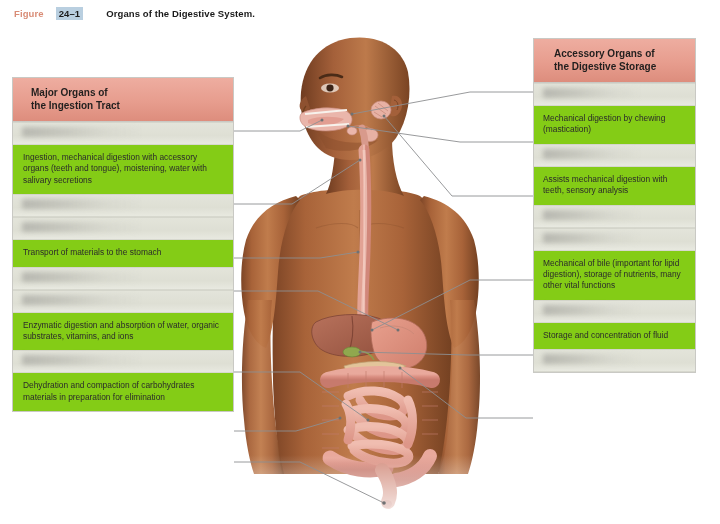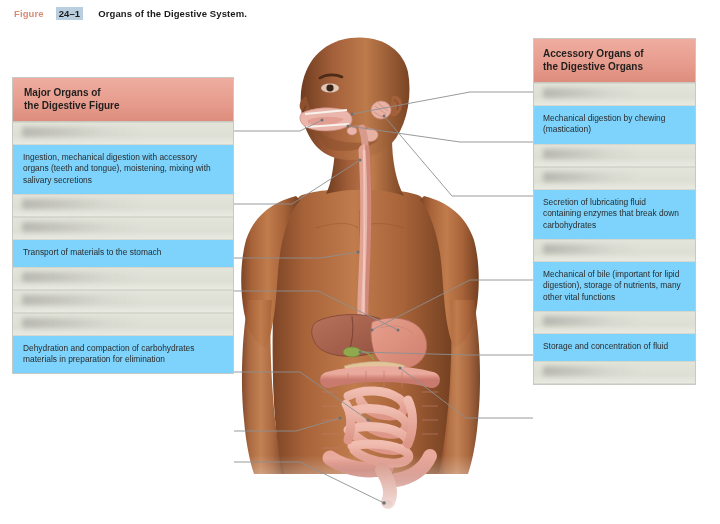--- a/index.html
+++ b/index.html
@@ -17,44 +17,44 @@
     position:absolute;left:14px;top:8px;
     font-size:9.5px;font-weight:bold;
     white-space:nowrap;
     letter-spacing:.1px;
   }
   .caption .fig-word{color:#d98c76;}
   .caption .fig-num{
     color:#1a1a1a;background:#b9cfe0;
     padding:1px 3px;margin:0 2px 0 12px;
   }
-  .caption .fig-title{color:#1a1a1a;margin-left:13px;}
+  .caption .fig-title{color:#1a1a1a;margin-left:21px;}
 
   
   .panel{
     position:absolute;
     border:1px solid #c9c9c4;
     background:#ffffff;
     box-sizing:border-box;
     overflow:hidden;
   }
   #panel-left{left:12px;top:77px;width:222px;}
   #panel-right{left:533px;top:38px;width:163px;}
 
   .panel-header{
     background:linear-gradient(180deg,#eeada0 0%,#e79d8e 55%,#dd8d7d 100%);
     color:#211f1e;
     font-weight:bold;
     font-size:10px;
     line-height:13px;
-    padding:8px 9px 9px 11px;
+    padding:8px 9px 9px 18px;
     box-sizing:border-box;
     border-bottom:1px solid #c9c9c4;
   }
-  #panel-right .panel-header{font-size:10px;line-height:13px;padding:8px 8px 9px 9px;}
+  #panel-right .panel-header{font-size:10px;line-height:13px;padding:8px 8px 9px 20px;}
 
   .organ-band{
     background:linear-gradient(180deg,#e3e4da 0%,#dedfd4 60%,#e8e9e0 100%);
     height:21px;
     position:relative;
     border-top:1px solid #d5d6cc;
     border-bottom:1px solid #d7d8ce;
   }
   
   .organ-band .blur{
@@ -69,21 +69,21 @@
     border-radius:2px;
   }
   #panel-left .organ-band .blur{width:118px;}
   #panel-right .organ-band .blur{width:96px;}
 
   .desc{
     font-size:8.4px;
     line-height:11.4px;
     color:#2b2b2b;
     padding:7px 10px 8px 10px;
-    background:#7dd3fc;
+    background:#84cc16;
   }
   #panel-right .desc{padding:7px 9px 8px 9px;}
 
   
   #illustration{
     position:absolute;left:0;top:0;width:720px;height:524px;
     pointer-events:none;
   }
 </style>
 </head>
@@ -306,28 +306,28 @@
       <circle cx="384" cy="116" r="1.5"></circle>
       <circle cx="372" cy="330" r="1.5"></circle>
       <circle cx="360" cy="352" r="1.5"></circle>
       <circle cx="400" cy="368" r="1.5"></circle>
     </g>
   </svg>
 
   <div class="panel" id="panel-left">
     <div class="panel-header">
       <div>Major Organs of</div>
-      <div>the Digestive Figure</div>
-    </div>
-
-    <div class="organ-band">
-      <span class="blur"></span>
-
-    </div>
-    <div class="desc">Ingestion, mechanical digestion with accessory organs (teeth and tongue), moistening, mixing with salivary secretions</div>
+      <div>the Ingestion Tract</div>
+    </div>
+
+    <div class="organ-band">
+      <span class="blur"></span>
+
+    </div>
+    <div class="desc">Ingestion, mechanical digestion with accessory organs (teeth and tongue), moistening, water with salivary secretions</div>
 
     <div class="organ-band">
       <span class="blur"></span>
 
     </div>
 
     <div class="organ-band">
       <span class="blur"></span>
 
     </div>
@@ -335,50 +335,51 @@
 
     <div class="organ-band">
       <span class="blur"></span>
 
     </div>
 
     <div class="organ-band">
       <span class="blur"></span>
 
     </div>
+    <div class="desc">Enzymatic digestion and absorption of water, organic substrates, vitamins, and ions</div>
 
     <div class="organ-band">
       <span class="blur"></span>
 
     </div>
     <div class="desc">Dehydration and compaction of carbohydrates materials in preparation for elimination</div>
   </div>
 
   <div class="panel" id="panel-right">
     <div class="panel-header">
       <div>Accessory Organs of</div>
-      <div>the Digestive Organs</div>
+      <div>the Digestive Storage</div>
     </div>
 
     <div class="organ-band">
       <span class="blur"></span>
 
     </div>
     <div class="desc">Mechanical digestion by chewing (mastication)</div>
 
     <div class="organ-band">
       <span class="blur"></span>
 
     </div>
-
-    <div class="organ-band">
-      <span class="blur"></span>
-
-    </div>
-    <div class="desc">Secretion of lubricating fluid containing enzymes that break down carbohydrates</div>
+    <div class="desc">Assists mechanical digestion with teeth, sensory analysis</div>
+
+    <div class="organ-band">
+      <span class="blur"></span>
+
+    </div>
 
     <div class="organ-band">
       <span class="blur"></span>
 
     </div>
     <div class="desc">Mechanical of bile (important for lipid digestion), storage of nutrients, many other vital functions</div>
 
     <div class="organ-band">
       <span class="blur"></span>
 

